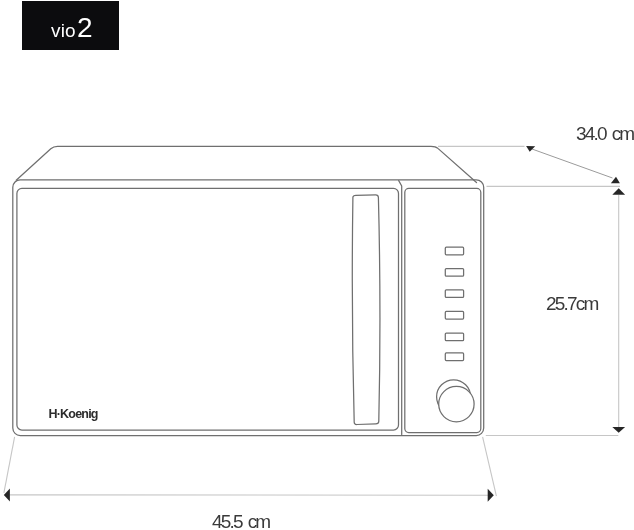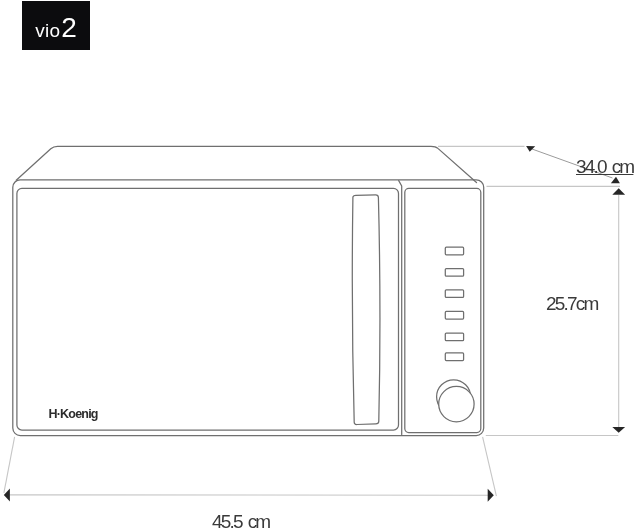--- a/index.html
+++ b/index.html
@@ -1,20 +1,20 @@
 <!DOCTYPE html>
 <html><head>
 <meta charset="utf-8">
 <style>
   html,body{margin:0;padding:0;background:#ffffff;}
   body{width:634px;height:530px;position:relative;overflow:hidden;-webkit-font-smoothing:antialiased;
        font-family:"Liberation Sans",sans-serif;}
   #logo{position:absolute;left:22px;top:1px;width:68px;height:49px;
         background:#0c0c0e;color:#fff;display:flex;align-items:baseline;
-        justify-content:center;}
+        padding-left:29px;}
   #logo .vio{font-size:19px;line-height:54px;letter-spacing:0.2px;}
   #logo .two{font-size:28px;line-height:54px;margin-left:1px;}
   svg{position:absolute;left:0;top:0;filter:blur(0.3px);}
   .lbl{position:absolute;color:#3a3a3a;font-size:19px;letter-spacing:-1.8px;word-spacing:2.4px;
        white-space:nowrap;}
 </style>
 </head>
 <body>
 <div id="logo">
     <span class="vio">vio</span>
@@ -68,15 +68,15 @@
 
     <polygon points="618.7,188.3 612.3,194.7 625.1,194.7"></polygon>
 
     <polygon points="618.7,432.8 612.3,427.1 625.1,427.1"></polygon>
 
     <polygon points="3.8,494.9 9.9,488.5 9.9,501.4"></polygon>
 
     <polygon points="493.8,495.2 487.7,488.8 487.7,501.7"></polygon>
   </g>
 </svg>
-<div class="lbl" style="left:576px;top:156px;text-decoration:underline;">34.0 cm</div>
+<div class="lbl" style="left:576px;top:123px;">34.0 cm</div>
 <div class="lbl" style="left:546px;top:293px;">25.7cm</div>
 <div class="lbl" style="left:212px;top:511px;">45.5 cm</div>
 
 </body></html>

